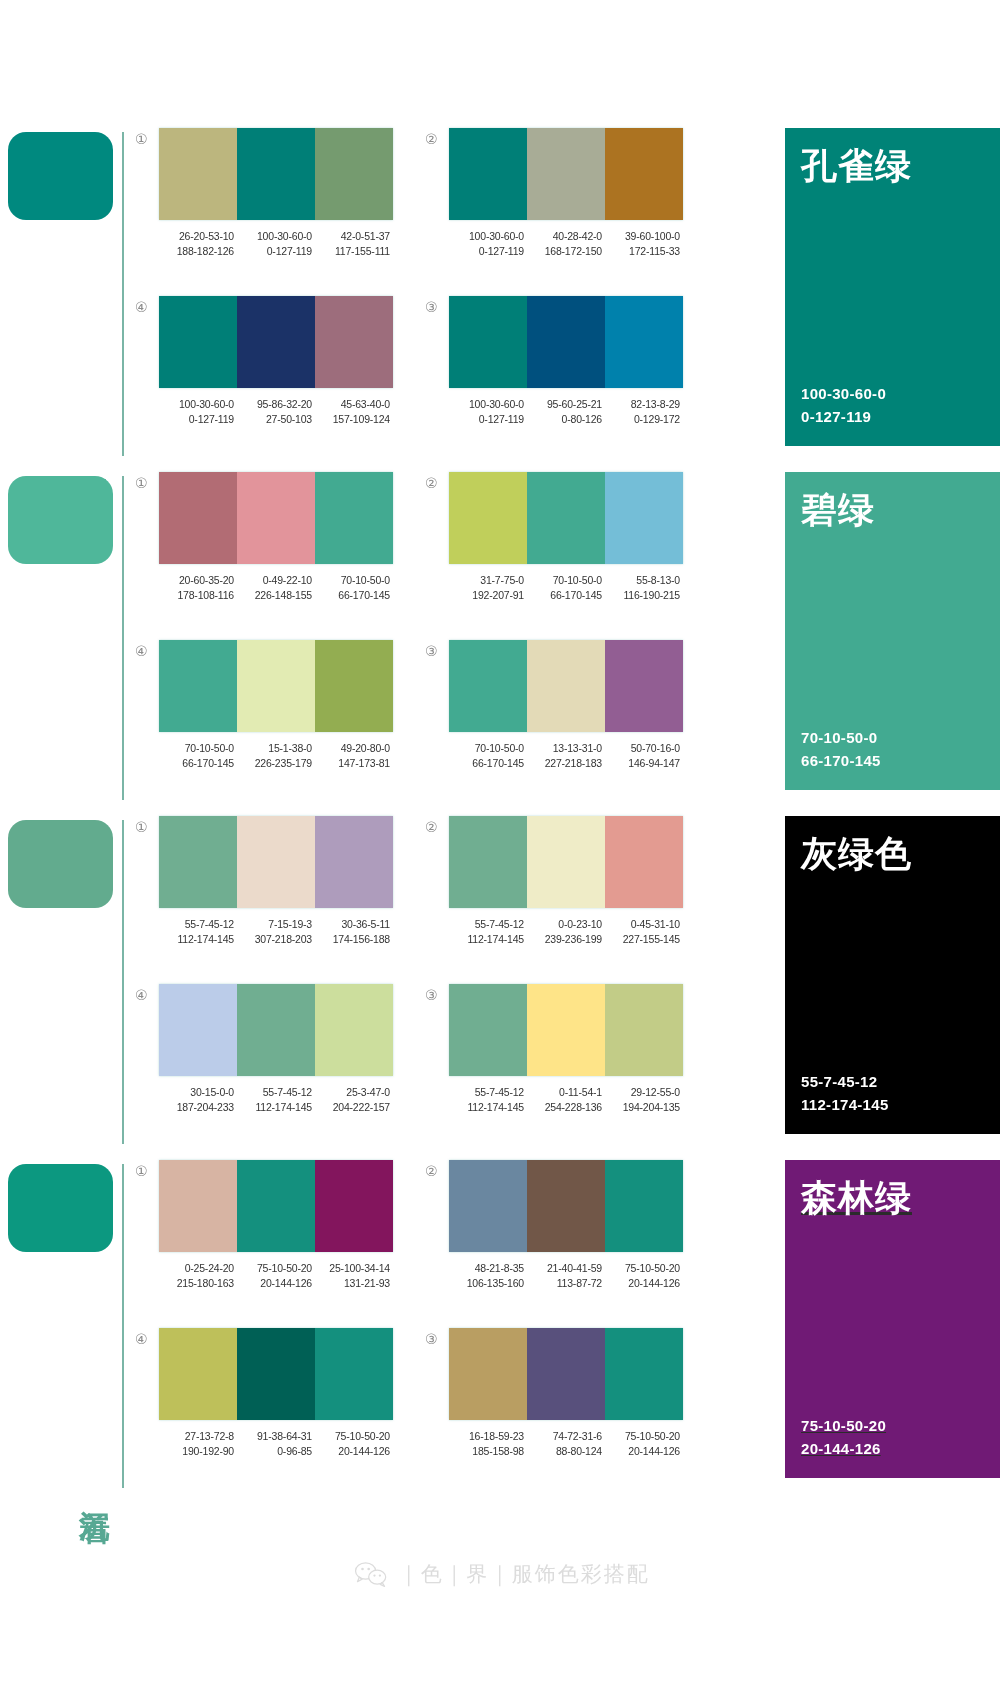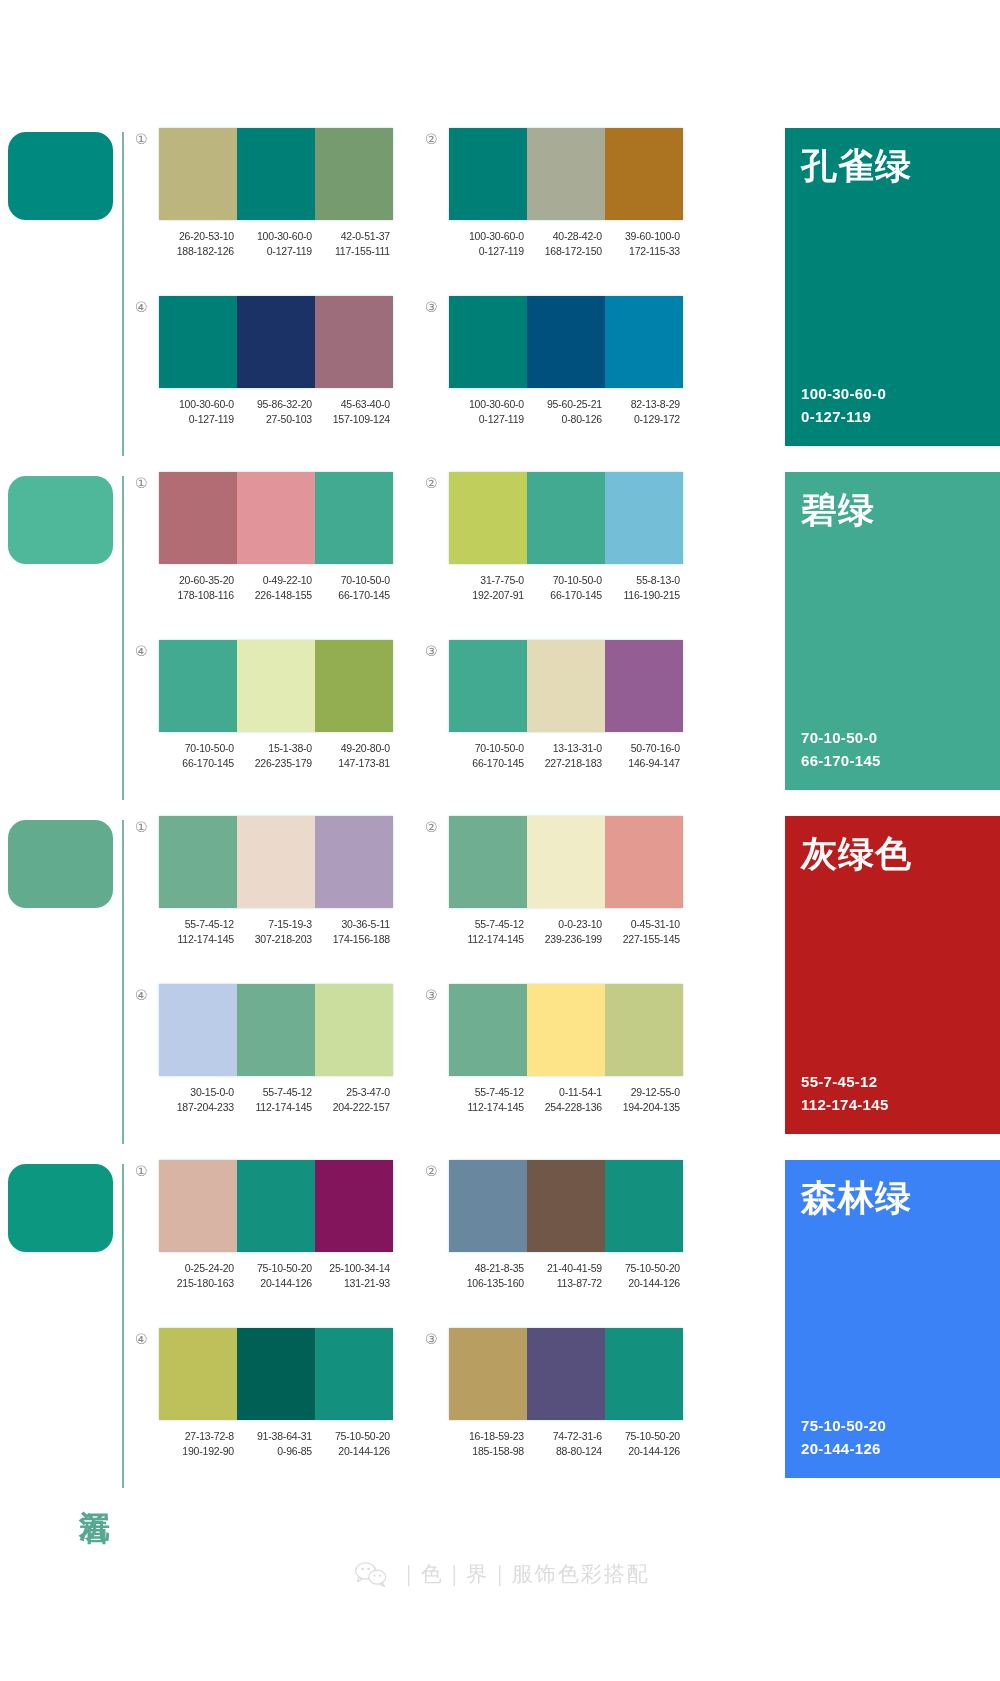--- a/index.html
+++ b/index.html
@@ -510,21 +510,21 @@
                   <span>254-228-136</span>
                 </div>
                 <div class="code">
                   <span>29-12-55-0</span>
                   <span>194-204-135</span>
                 </div>
               </div>
             </div>
           </div>
         </div>
-        <div class="hero" style="background: #b91c1c;">
+        <div class="hero" style="background: #000000;">
           <div class="hero-title">灰绿色</div>
           <div class="hero-codes">
             <span>55-7-45-12</span>
             <span>112-174-145</span>
           </div>
         </div>
       </div>
       <div class="section">
         <div class="mood-col">
           <div class="mood-chip" style="background: rgb(12, 152, 128);"></div>
@@ -622,21 +622,21 @@
                   <span>88-80-124</span>
                 </div>
                 <div class="code">
                   <span>75-10-50-20</span>
                   <span>20-144-126</span>
                 </div>
               </div>
             </div>
           </div>
         </div>
-        <div class="hero" style="background: #3b82f6;">
+        <div class="hero" style="background: #701a75; text-decoration: underline;">
           <div class="hero-title">森林绿</div>
           <div class="hero-codes">
             <span>75-10-50-20</span>
             <span>20-144-126</span>
           </div>
         </div>
       </div>
     </div>
 
   <div class="footer">

